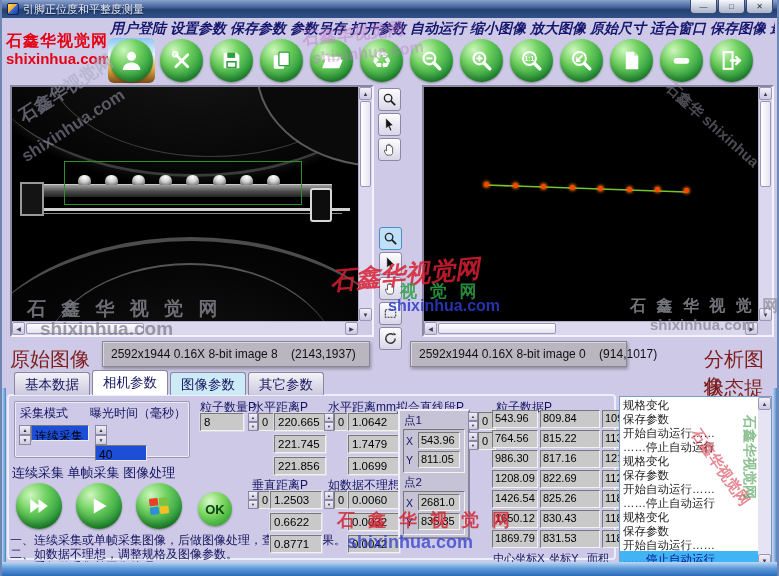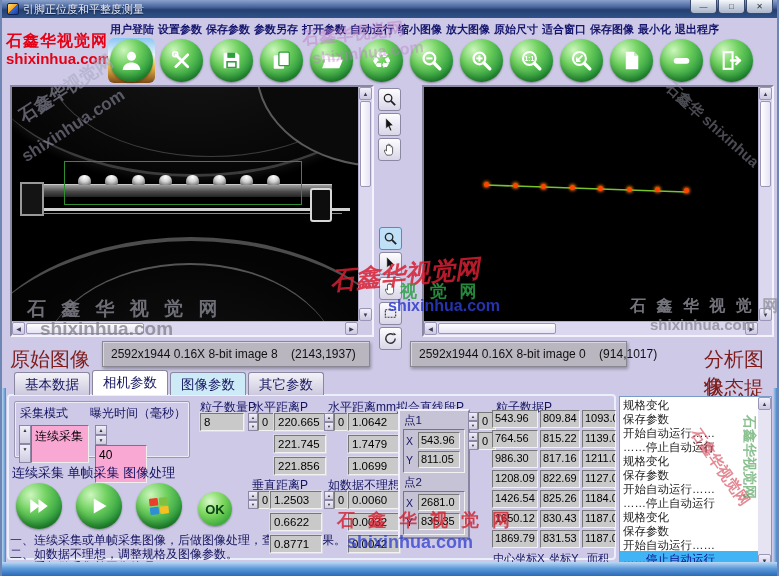--- a/index.html
+++ b/index.html
@@ -14,21 +14,21 @@
   .app-icon { width:12px; height:12px; border-radius:2px; margin-right:4px;
     background:linear-gradient(135deg,#ffe06a 0%,#f7a82a 45%,#3a6ad8 50%,#1a3a9a 100%); border:1px solid #0e2450; }
   .title-text { font-size:11px; color:#eef0fa; text-shadow:0 1px 1px #0a1a3a; white-space:nowrap; }
   .win-btns { position:absolute; right:8px; top:0; display:flex; gap:1px; }
   .win-btn { width:27px; height:14px; border:1px solid #3a4a6e; border-top:none;
     border-radius:0 0 4px 4px; background:linear-gradient(180deg,#f6f8fb,#c7d0df 55%,#aab6ca);
     font-size:8px; color:#333; text-align:center; line-height:13px; }
 
   
   .menubar { position:absolute; left:108px; top:19px; width:665px; height:18px; white-space:nowrap; overflow:hidden; z-index:20; }
-  .menu-item { display:inline-block; margin-right:4px; font-size:11px; font-weight:bold; color:#16166e; cursor:default; }
+  .menu-item { display:inline-block; margin-right:4px; font-size:14px; font-weight:bold; color:#16166e; cursor:default;font-style:italic; }
 
   
   .logo { position:absolute; left:4px; top:32px; width:106px; line-height:1.15; z-index:20; }
   .logo .l1 { font-size:16px; font-weight:bold; color:#e60015; letter-spacing:1px; }
   .logo .l2 { font-size:15px; font-weight:bold; color:#e60015; }
 
   
   .toolbar { position:absolute; left:108px; top:39px; height:46px; display:flex; gap:7px; z-index:21; }
   .tool-btn { position:relative; width:43px; height:43px; border-radius:50%;
     background:radial-gradient(circle at 32% 26%, #cdf6bd 0%, #6fd05f 35%, #2f9e3f 72%, #186528 100%);
@@ -117,22 +117,22 @@
   
   .tab-panel { position:absolute; left:5px; top:394px; width:609px; height:166px;
     border:2px solid #e9f0fb; border-radius:4px; z-index:4; }
   .group-box { position:absolute; left:12px; top:401px; width:176px; height:57px;
     border:1px solid #9a97b2; box-shadow:inset 0 0 0 1px #edebf7; border-radius:2px; z-index:6; }
   .small-label { position:absolute; font-size:12px; color:#141462; white-space:nowrap; z-index:6; }
   .combo { position:absolute; display:flex; z-index:6; }
   .combo .arrows { width:12px; display:flex; flex-direction:column; }
   .combo .arrows div { flex:1; background:linear-gradient(180deg,#f0eefa,#cfccdf); border:1px solid #8a88a4;
     font-size:5px; color:#333; text-align:center; line-height:8px; }
-  .combo .field { height:38px; background:#f9a8d4; border:1px solid; border-color:#777 #eee #eee #777;
-    font-size:12px; color:#000; padding:2px 3px; white-space:nowrap; overflow:hidden; }
+  .combo .field { height:16px; background:#1d4ed8; border:1px solid; border-color:#777 #eee #eee #777;
+    font-size:12px; color:#000; padding:2px 3px; white-space:nowrap; overflow:hidden;text-decoration:underline; }
 
   
   .act-btn { position:absolute; width:46px; height:46px; border-radius:50%;
     background:radial-gradient(circle at 32% 26%, #cdf6bd 0%, #6fd05f 35%, #2f9e3f 72%, #186528 100%);
     box-shadow:inset 0 -8px 9px -4px rgba(0,50,0,.45), 0 1px 2px rgba(0,0,0,.35);
     display:flex; align-items:center; justify-content:center; z-index:6; }
   .act-btn svg { width:28px; height:28px; }
   .ok-btn { position:absolute; left:196px; top:492px; width:34px; height:34px; border-radius:50%;
     background:radial-gradient(circle at 35% 28%, #d9f8cb, #7ed860 40%, #3aa83a 78%, #1f7a28);
     box-shadow:0 1px 2px rgba(0,0,0,.35); font-size:13px; font-weight:bold; color:#0b4416;
@@ -159,21 +159,21 @@
   .pt-row2 { display:flex; align-items:center; margin-bottom:2px; }
   .pt-row2 .axis { width:10px; font-size:10.5px; color:#141462; margin-right:2px; }
   .pt-row2 .fld { width:42px; height:17px; background:#c9c9c9; border:1px solid; border-color:#777 #f2f2f2 #f2f2f2 #777;
     font-size:11px; color:#000; padding:1px 2px; white-space:nowrap; overflow:hidden; }
 
   
   .p-table { position:absolute; left:490px; top:410px; z-index:6; }
   .pt-row { display:flex; gap:2px; margin-bottom:2px; }
   .pt-row .cell { height:18px; background:#c9c9c9; border:1px solid; border-color:#777 #f2f2f2 #f2f2f2 #777;
     font-size:11px; color:#000; padding:1px 2px; white-space:nowrap; overflow:hidden; }
-  .pt-row .c0 { width:46px; } .pt-row .c1 { width:40px; } .pt-row .c2 { width:34px; }
+  .pt-row .c0 { width:46px; } .pt-row .c1 { width:60px; } .pt-row .c2 { width:34px; }
   .pt-cols { position:absolute; left:490px; top:551px; display:flex; font-size:11px; color:#141462; z-index:6; }
   .pt-cols span { display:inline-block; text-align:center; }
   .pt-cols .h0 { width:54px; } .pt-cols .h1 { width:36px; } .pt-cols .h2 { width:32px; }
 
   
   .status-list { position:absolute; left:617px; top:396px; width:153px; height:172px; background:#fff;
     border:1px solid #7a9ac8; z-index:6; overflow:hidden; }
   .st-item { height:14px; font-size:11.5px; color:#1a1a1a; padding:1px 3px 0 3px; white-space:nowrap; overflow:hidden; }
   .st-item.selected { background:#41b4f5; color:#0a0a8a; }
   .st-scroll { position:absolute; left:756px; top:397px; width:13px; height:170px; background:#e6e3f2; z-index:7; }

